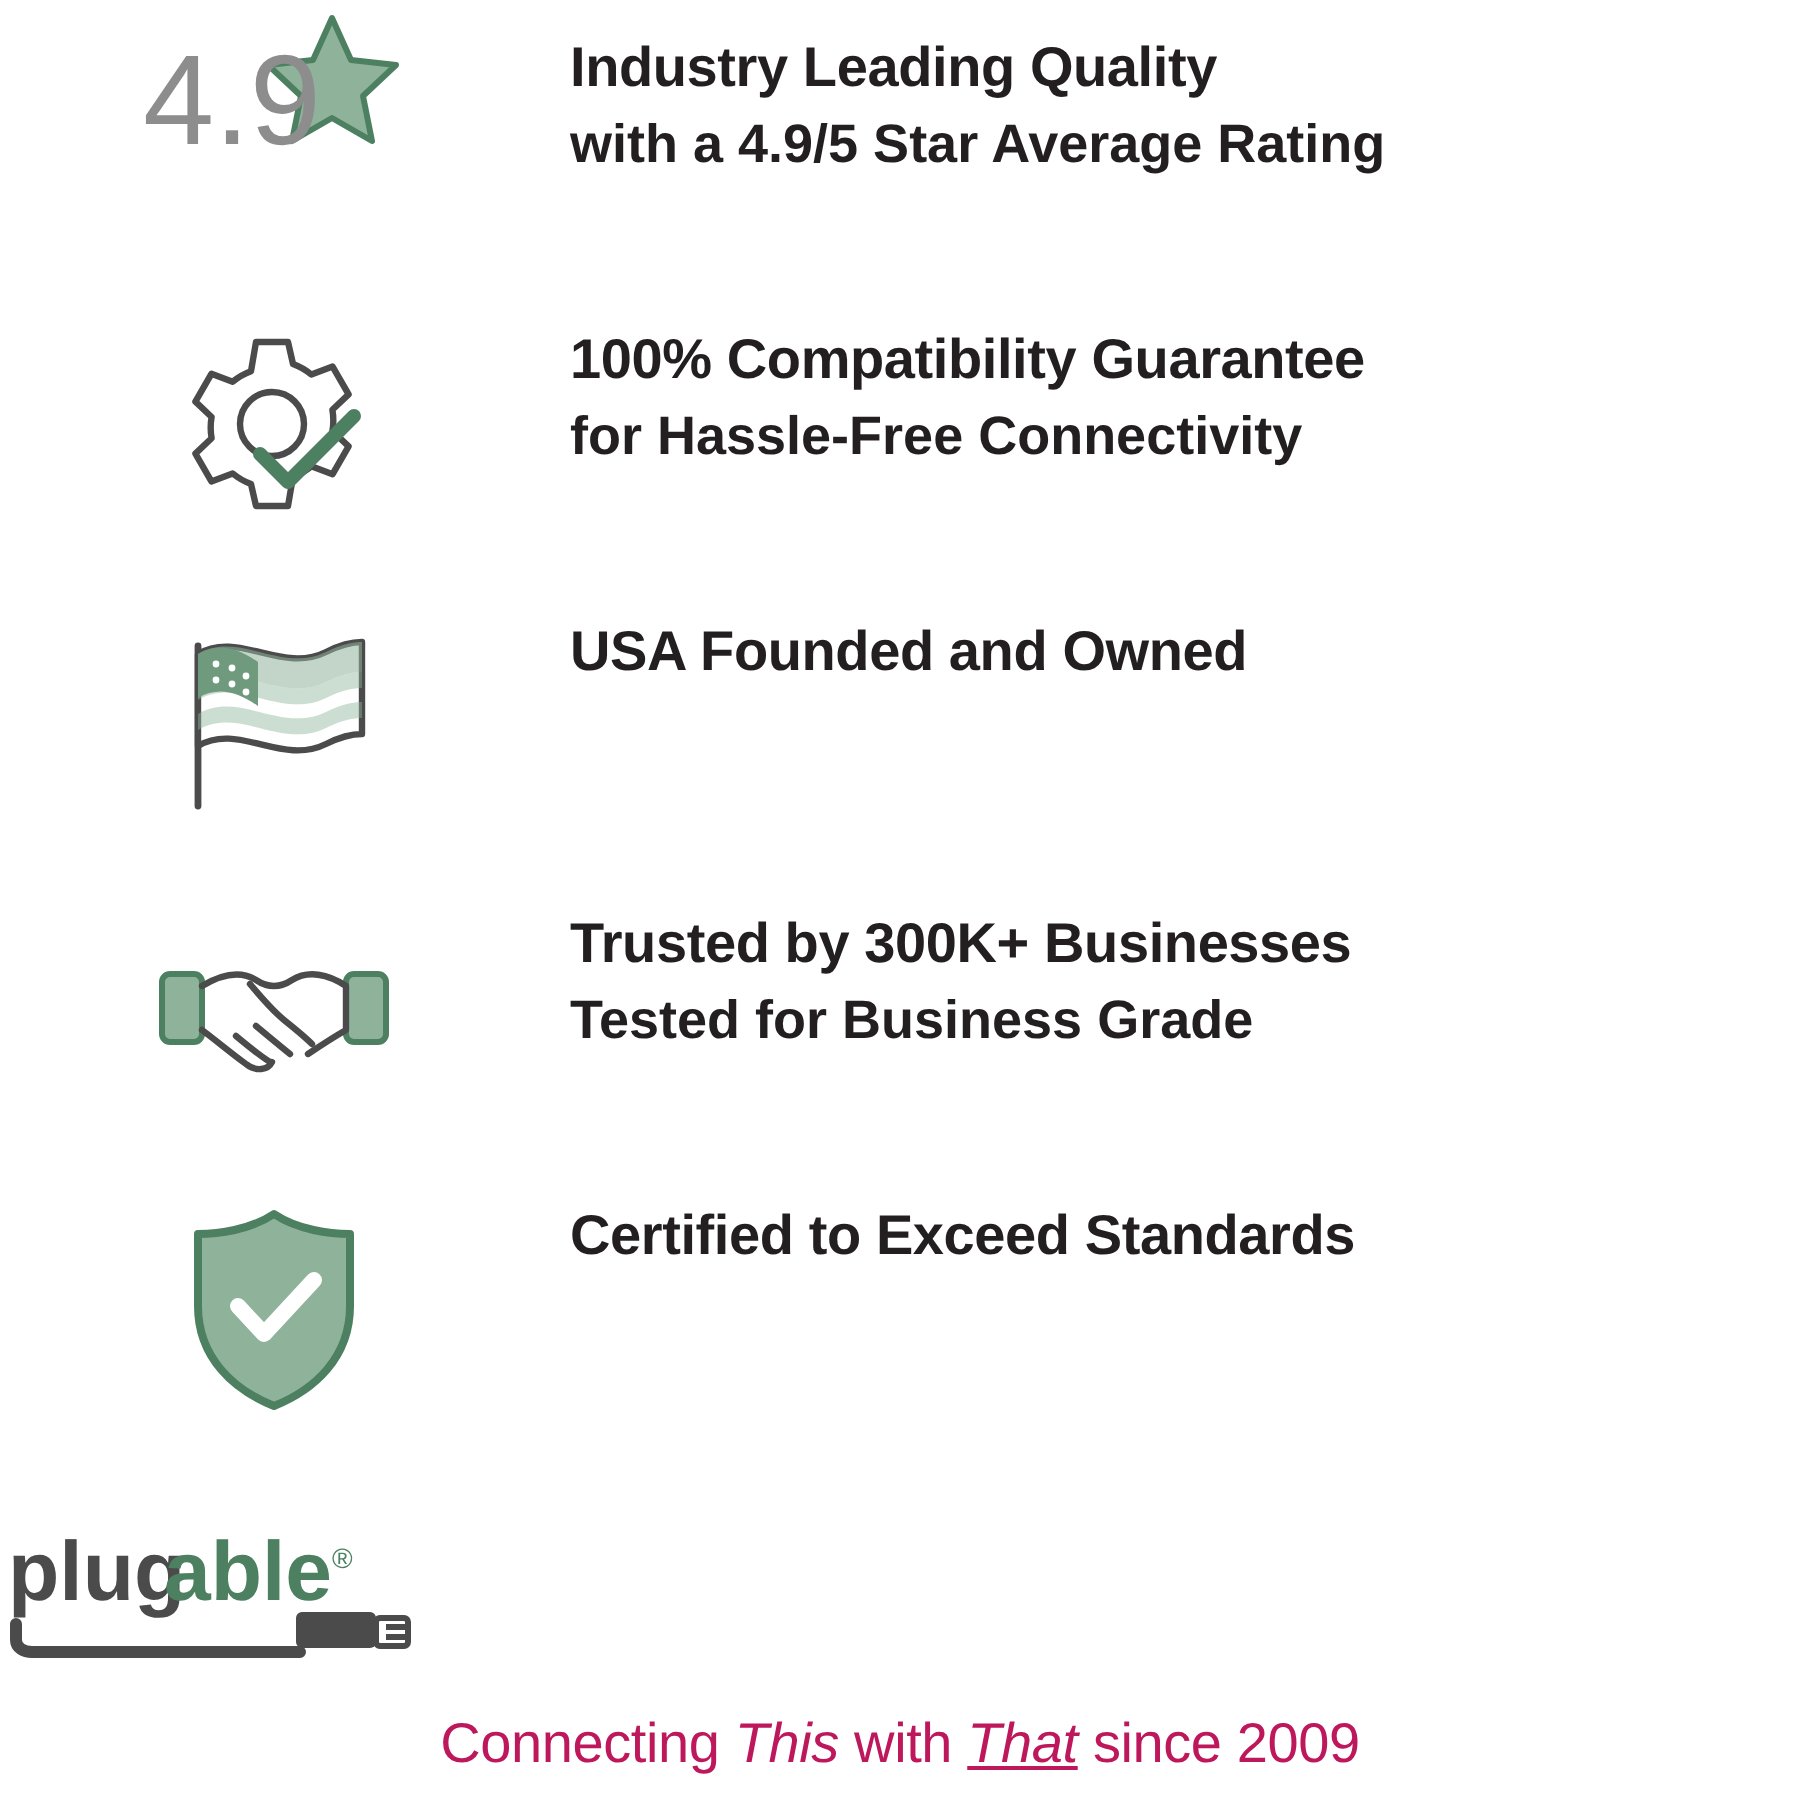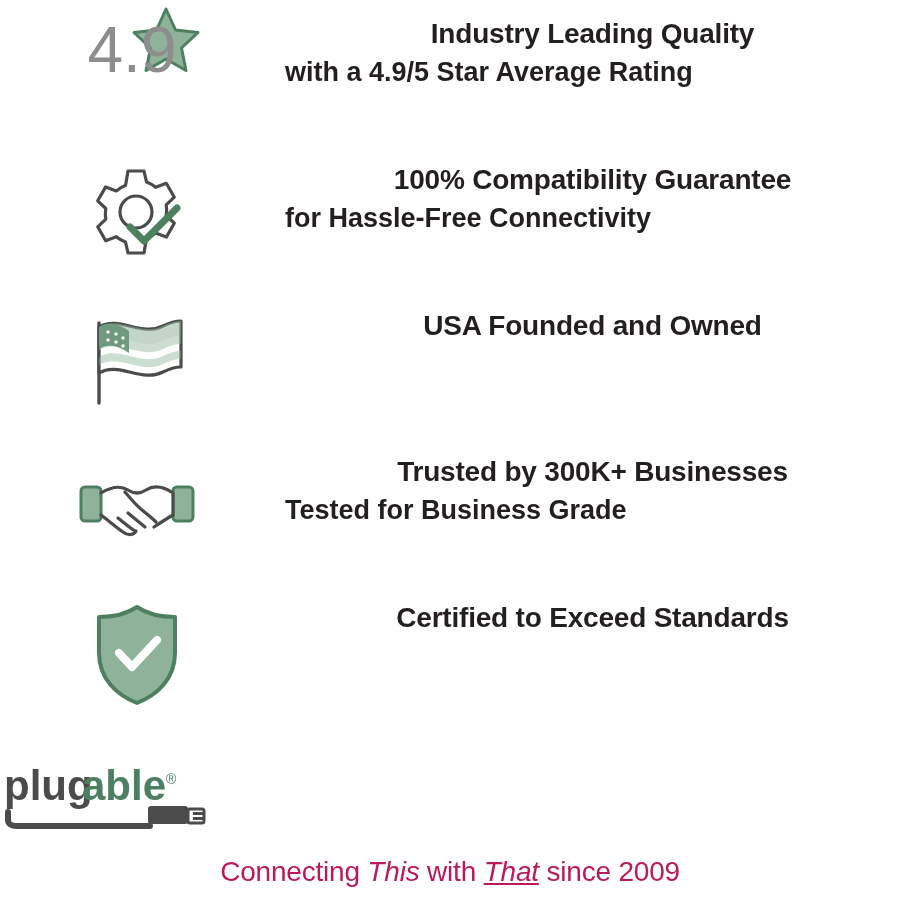--- a/index.html
+++ b/index.html
@@ -43,38 +43,37 @@
     flex: 1;
     padding-top: 10px;
   }
   .headline {
     font-size: 28px;
     font-weight: bold;
     letter-spacing: -0.2px;
     line-height: 1.28;
     color: #231f20;
     margin: 0;
-    text-align: center;
   }
   .subline {
     font-size: 27px;
     font-weight: bold;
     line-height: 1.3;
     color: #231f20;
     margin: 3px 0 0 0;
   }
   
   .rating-wrap {
     position: relative;
     width: 130px;
     height: 110px;
   }
   .rating-num {
     position: absolute;
-    left: 16px;
+    left: 0;
     top: 2px;
     font-size: 64px;
     line-height: 1;
     color: #8d8d8d;
     font-family: "Liberation Sans", sans-serif;
   }
   .rating-star {
     position: absolute;
     left: 56px;
     top: -10px;

